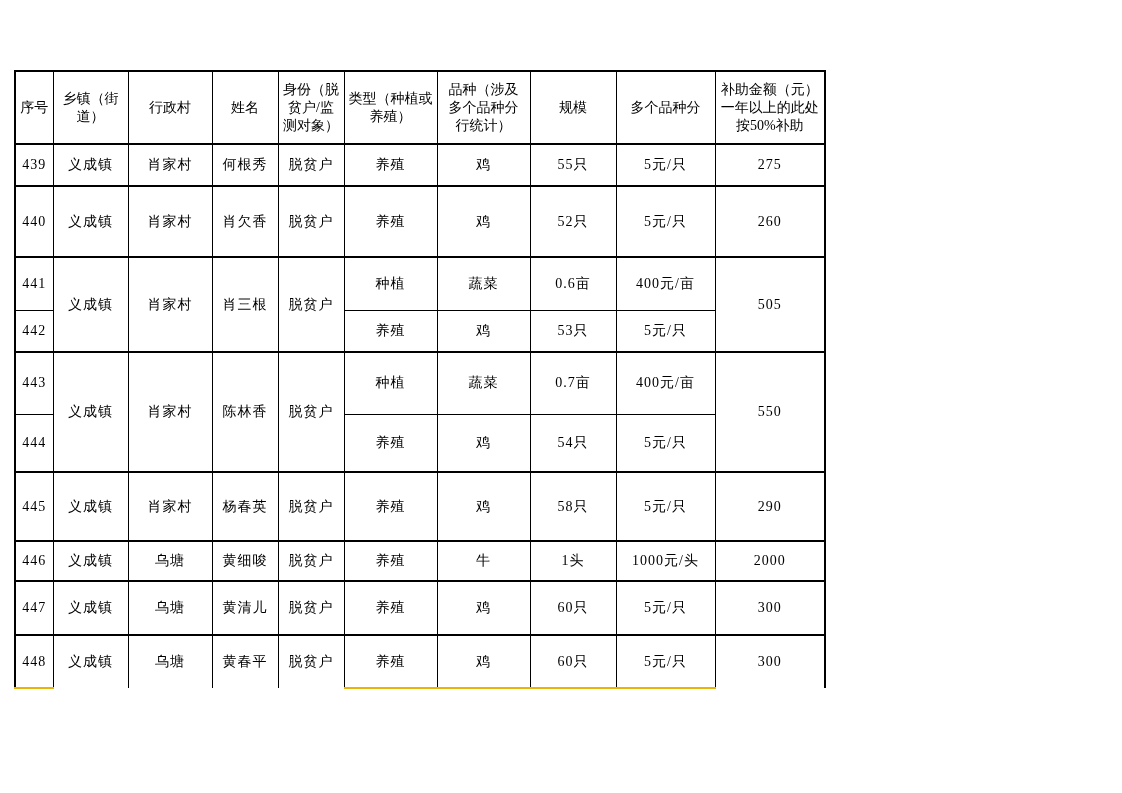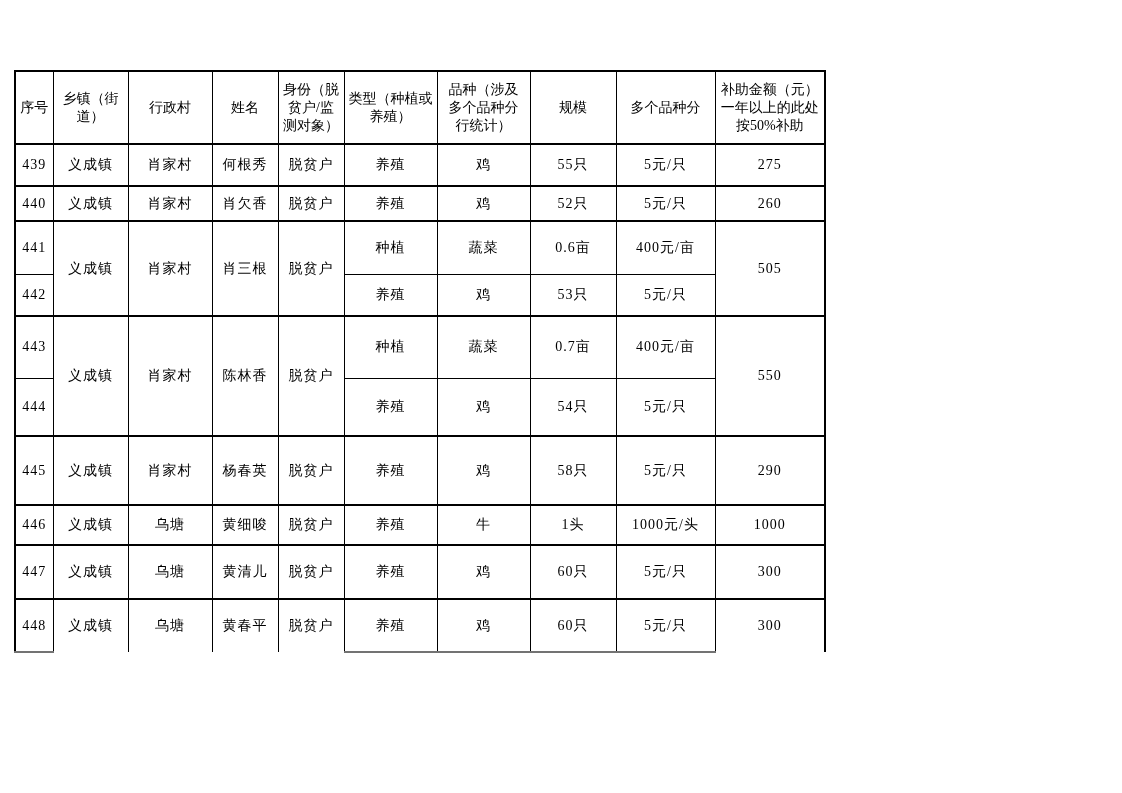--- a/index.html
+++ b/index.html
@@ -37,21 +37,21 @@
     letter-spacing: 0;
   }
   .subsidy td {
     white-space: nowrap;
     letter-spacing: 1px;
   }
   
   tr.main > td { border-top-width: 2px; }
   thead th { border-bottom-width: 2px; }
   
-  td.bb { border-bottom: 2px solid #737373; }
+  td.bb { border-bottom: 2px solid #eab308; }
   td.nb { border-bottom: none; }
   td.amount-open { position: relative; }
   td.amount-open::before,
   td.amount-open::after {
     content: "";
     position: absolute;
     bottom: -9px;
     height: 9px;
     background: #000000;
   }
@@ -103,21 +103,21 @@
         <td>义成镇</td>
         <td>肖家村</td>
         <td>何根秀</td>
         <td>脱贫户</td>
         <td>养殖</td>
         <td>鸡</td>
         <td>55只</td>
         <td>5元/只</td>
         <td>275</td>
       </tr>
-      <tr class="main" style="height:35px">
+      <tr class="main" style="height:71px">
         <td>440</td>
         <td>义成镇</td>
         <td>肖家村</td>
         <td>肖欠香</td>
         <td>脱贫户</td>
         <td>养殖</td>
         <td>鸡</td>
         <td>52只</td>
         <td>5元/只</td>
         <td>260</td>
@@ -175,21 +175,21 @@
       <tr class="main" style="height:40px">
         <td>446</td>
         <td>义成镇</td>
         <td>乌塘</td>
         <td>黄细唆</td>
         <td>脱贫户</td>
         <td>养殖</td>
         <td>牛</td>
         <td>1头</td>
         <td>1000元/头</td>
-        <td>1000</td>
+        <td>2000</td>
       </tr>
       <tr class="main" style="height:54px">
         <td>447</td>
         <td>义成镇</td>
         <td>乌塘</td>
         <td>黄清儿</td>
         <td>脱贫户</td>
         <td>养殖</td>
         <td>鸡</td>
         <td>60只</td>

